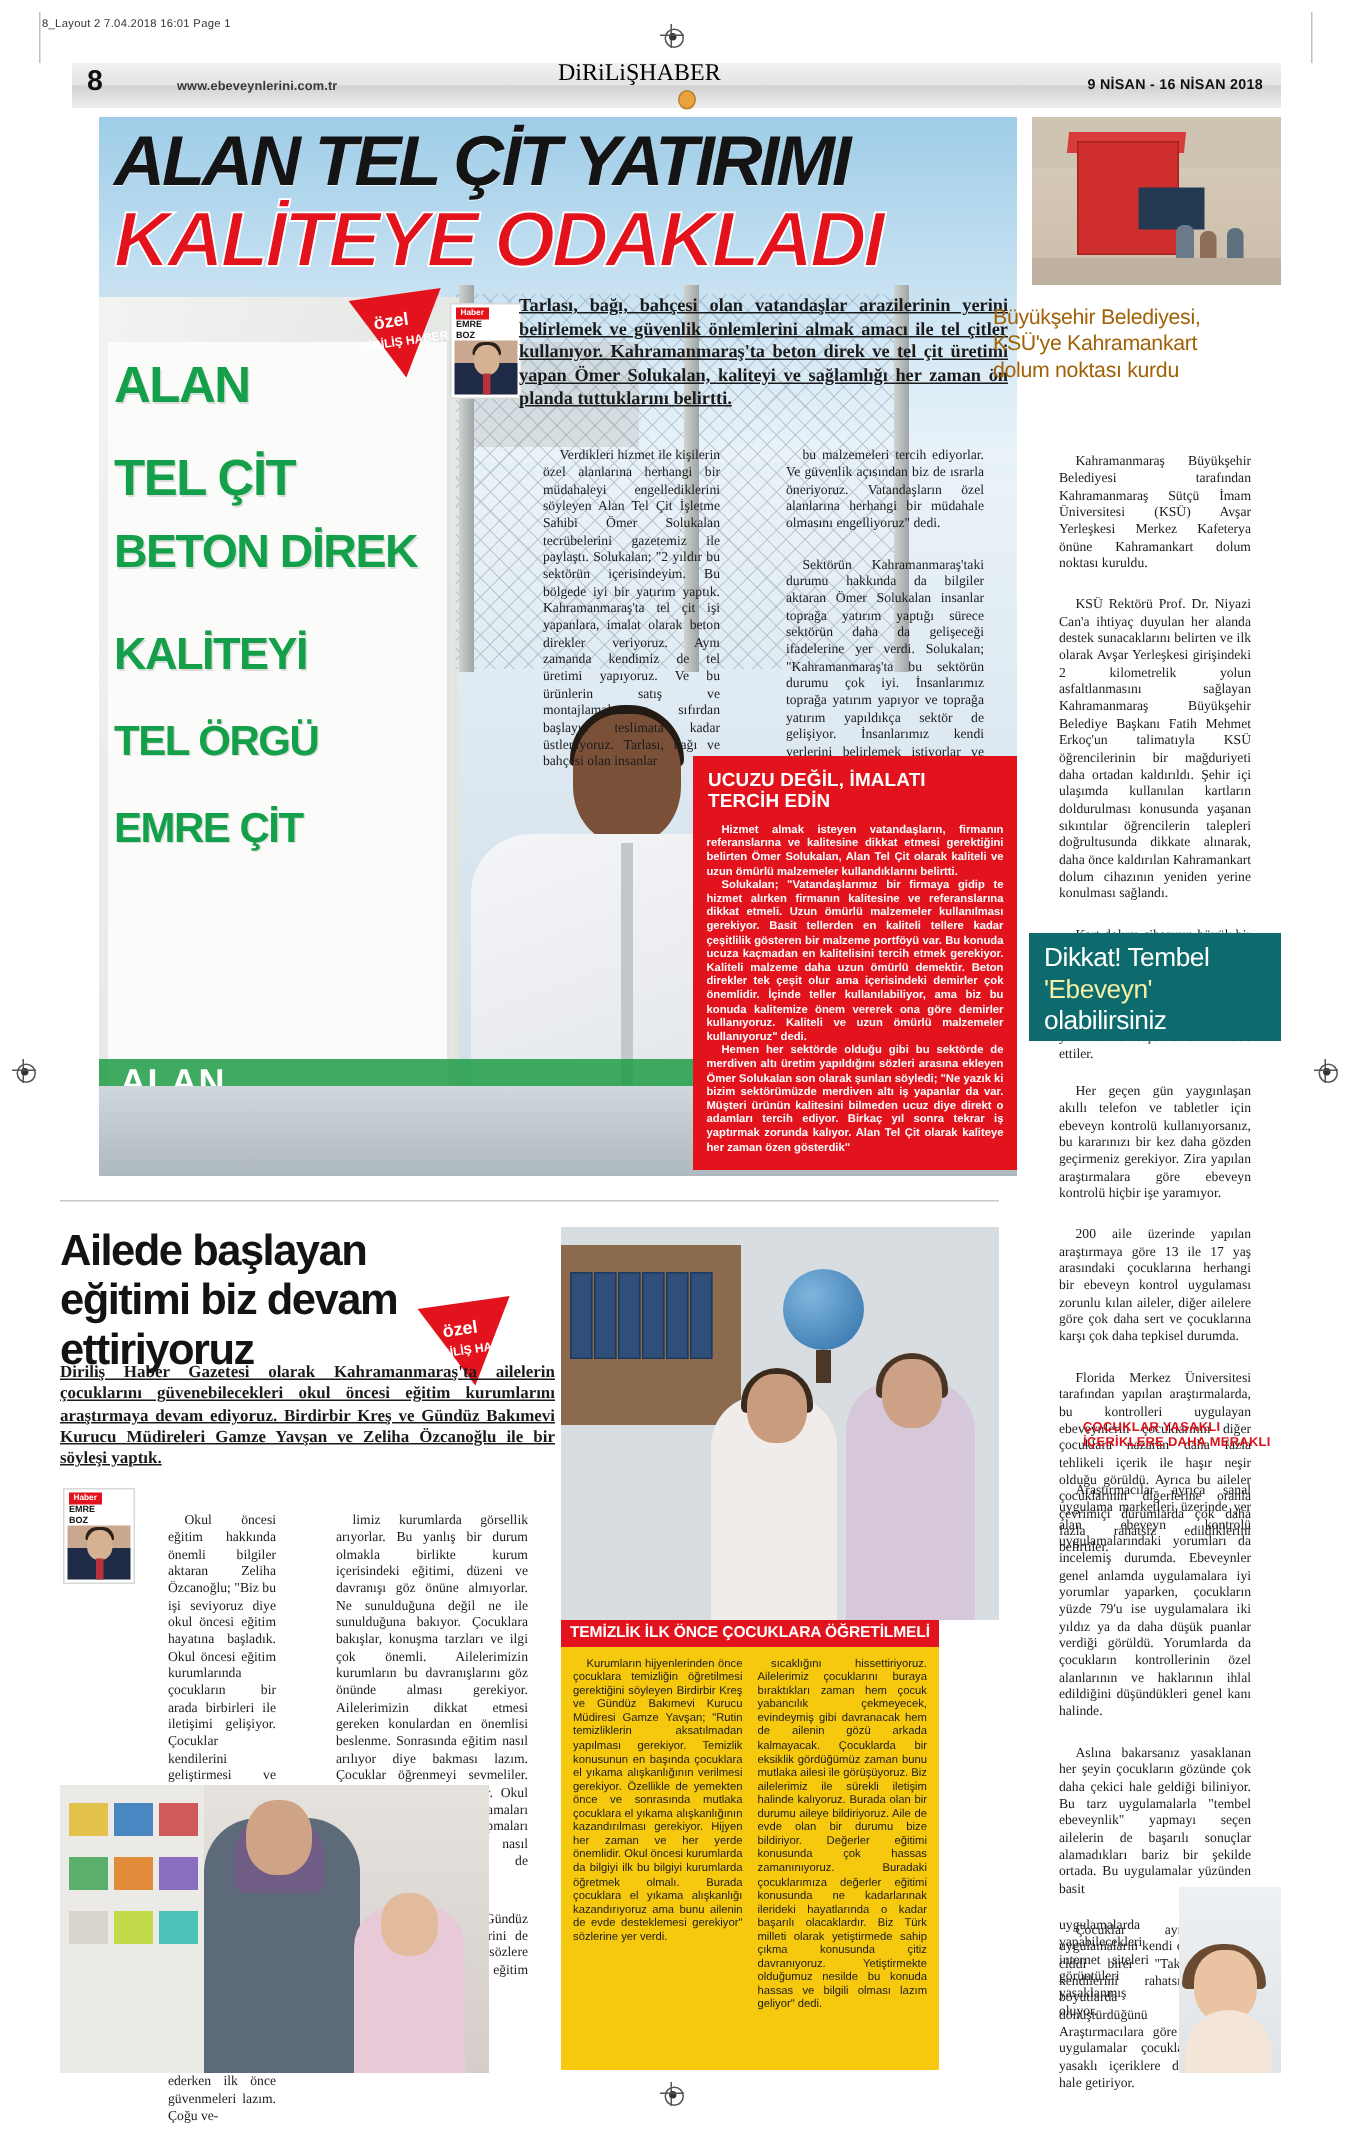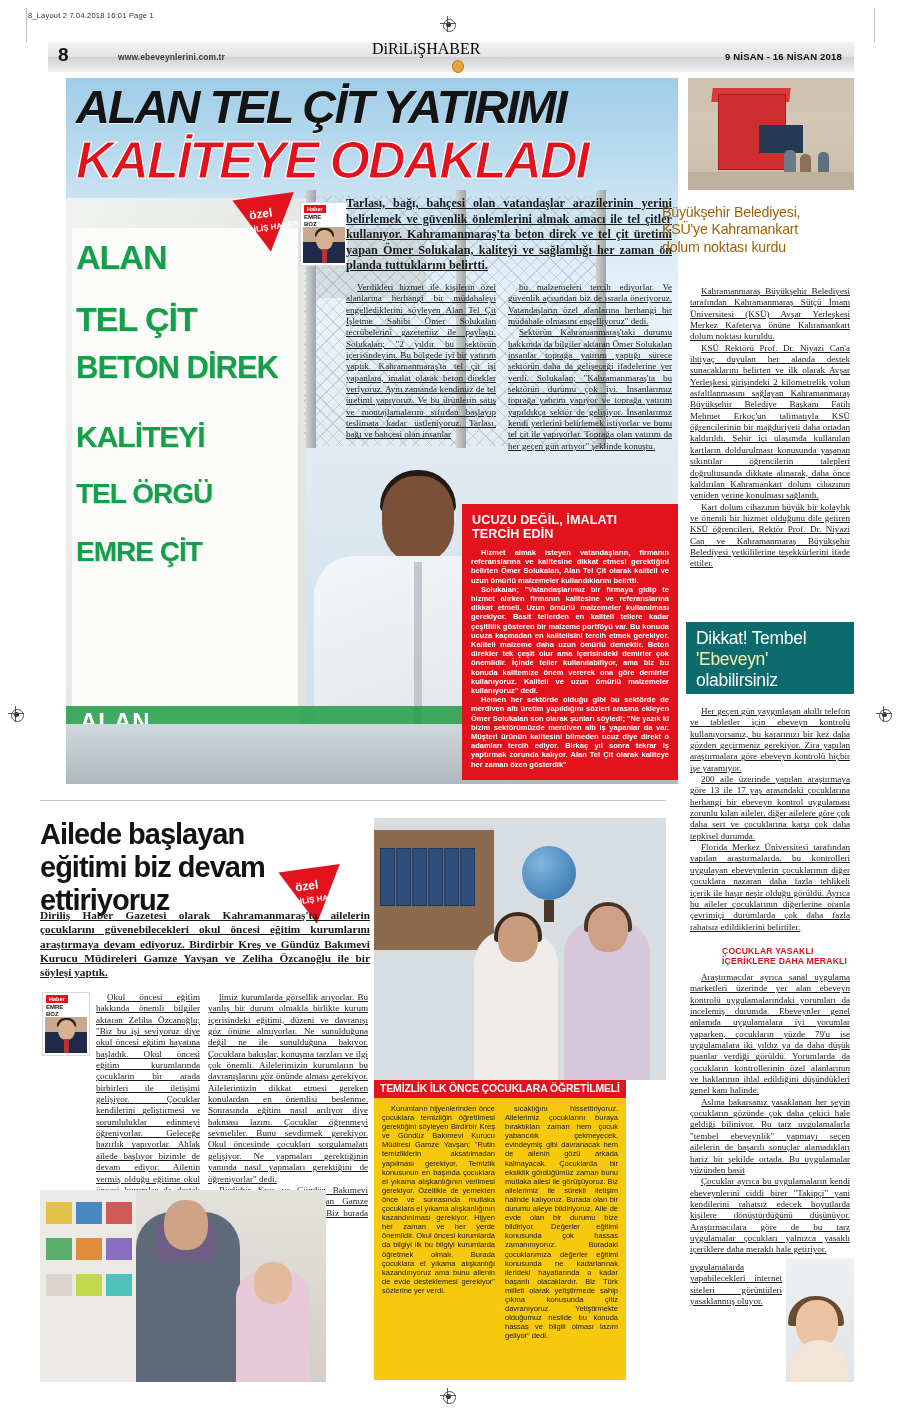--- a/index.html
+++ b/index.html
@@ -95,21 +95,21 @@
   .repbadge .rb-tie{position:absolute;left:19px;top:22px;width:5px;height:14px;background:#b8323c;}
 
   
   .lead{position:absolute;left:346px;top:196px;width:326px;
     font-family:"Liberation Serif",serif;font-weight:bold;font-size:12.2px;line-height:15.6px;
     color:#1a1a1a;text-decoration:underline;text-align:justify;}
 
   
   .col{position:absolute;font-family:"Liberation Serif",serif;font-size:9.1px;line-height:11.35px;
     color:#1b1b1b;text-align:justify;}
-  .col p{margin:0;text-indent:11px;text-decoration:underline;}
+  .col p{margin:16px;text-indent:11px;}
 
   
   .redbox{position:absolute;left:462px;top:504px;width:216px;height:276px;background:#e3131d;color:#fff;}
   .redbox h3{margin:0;padding:9px 10px 3px 10px;font-family:"Liberation Sans",sans-serif;
     font-weight:bold;font-size:12.6px;line-height:14px;letter-spacing:.1px;}
   .redbox .rbtext{padding:4px 9px 8px 9px;font-family:"Liberation Sans",sans-serif;font-weight:bold;
     font-size:7.5px;line-height:9.2px;text-align:justify;}
   .redbox .rbtext p{margin:0;text-indent:10px;}
   .railphoto{position:absolute;left:688px;top:78px;width:166px;height:112px;overflow:hidden;
     background:linear-gradient(#d9cdbd,#cbbda9);}

